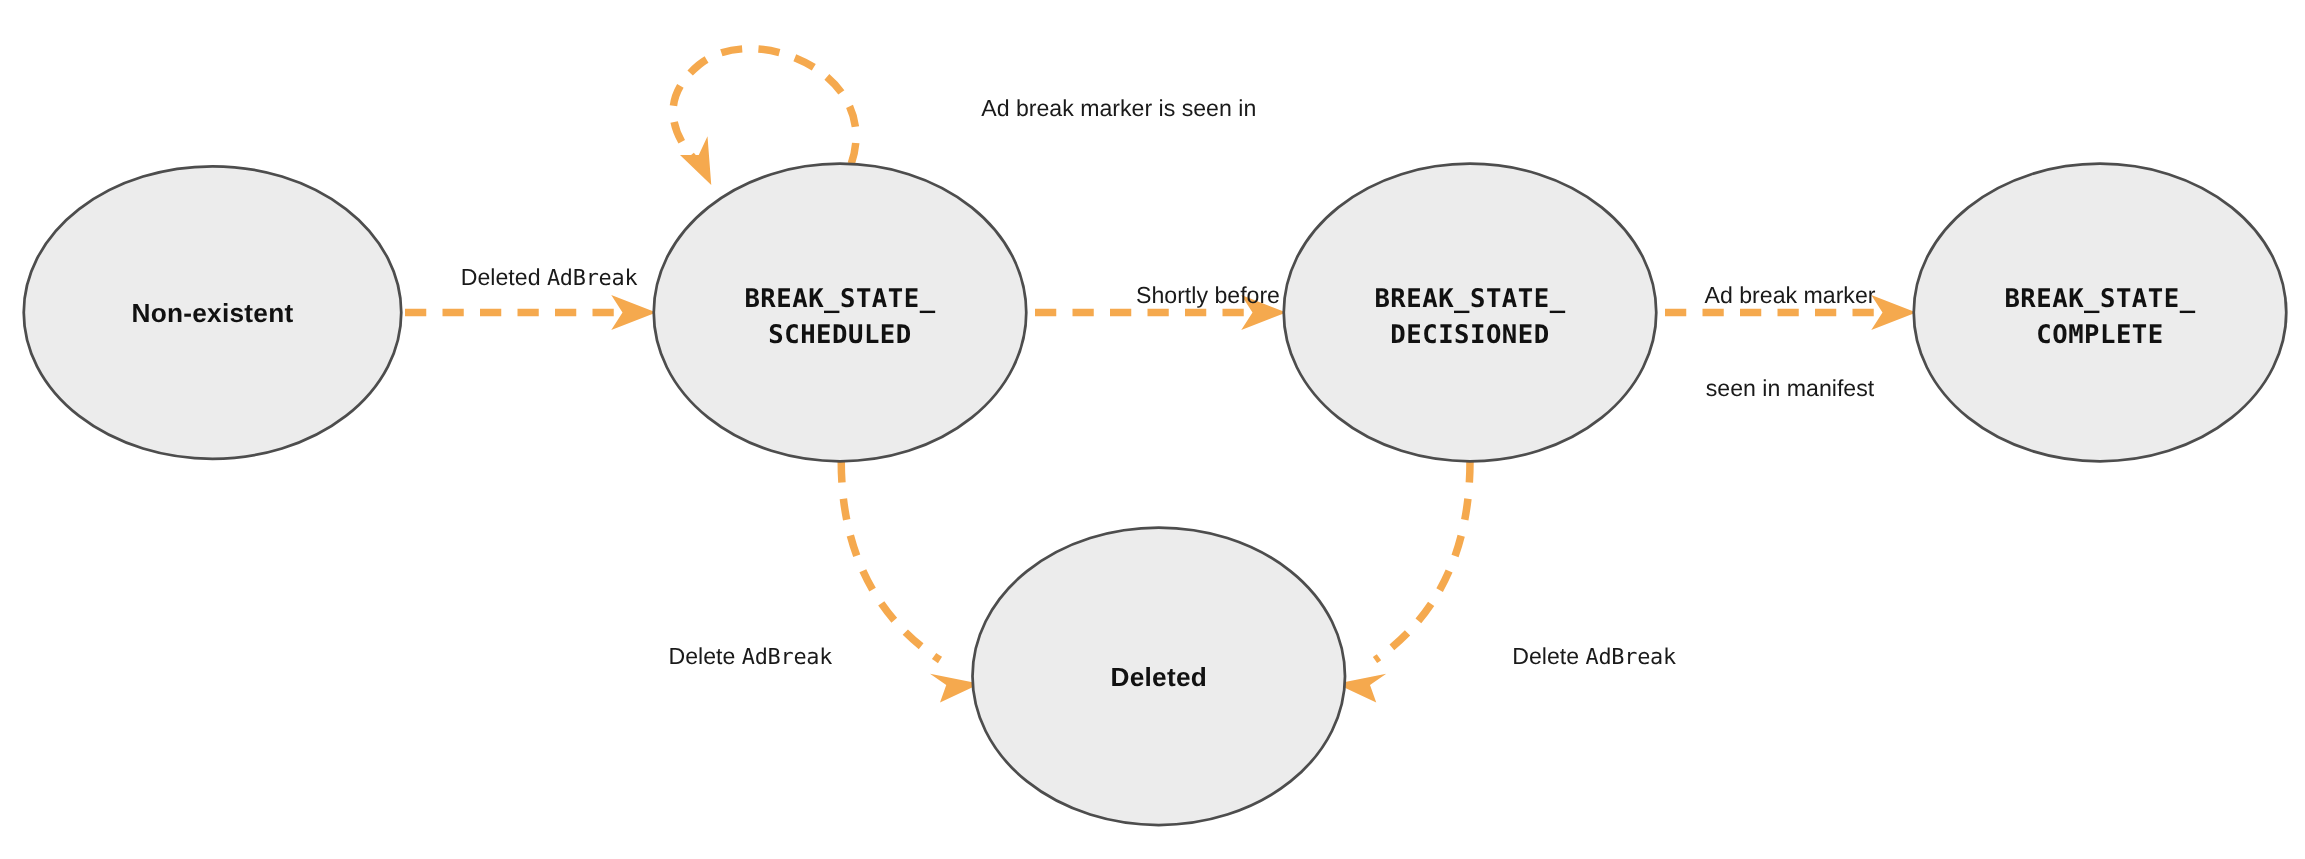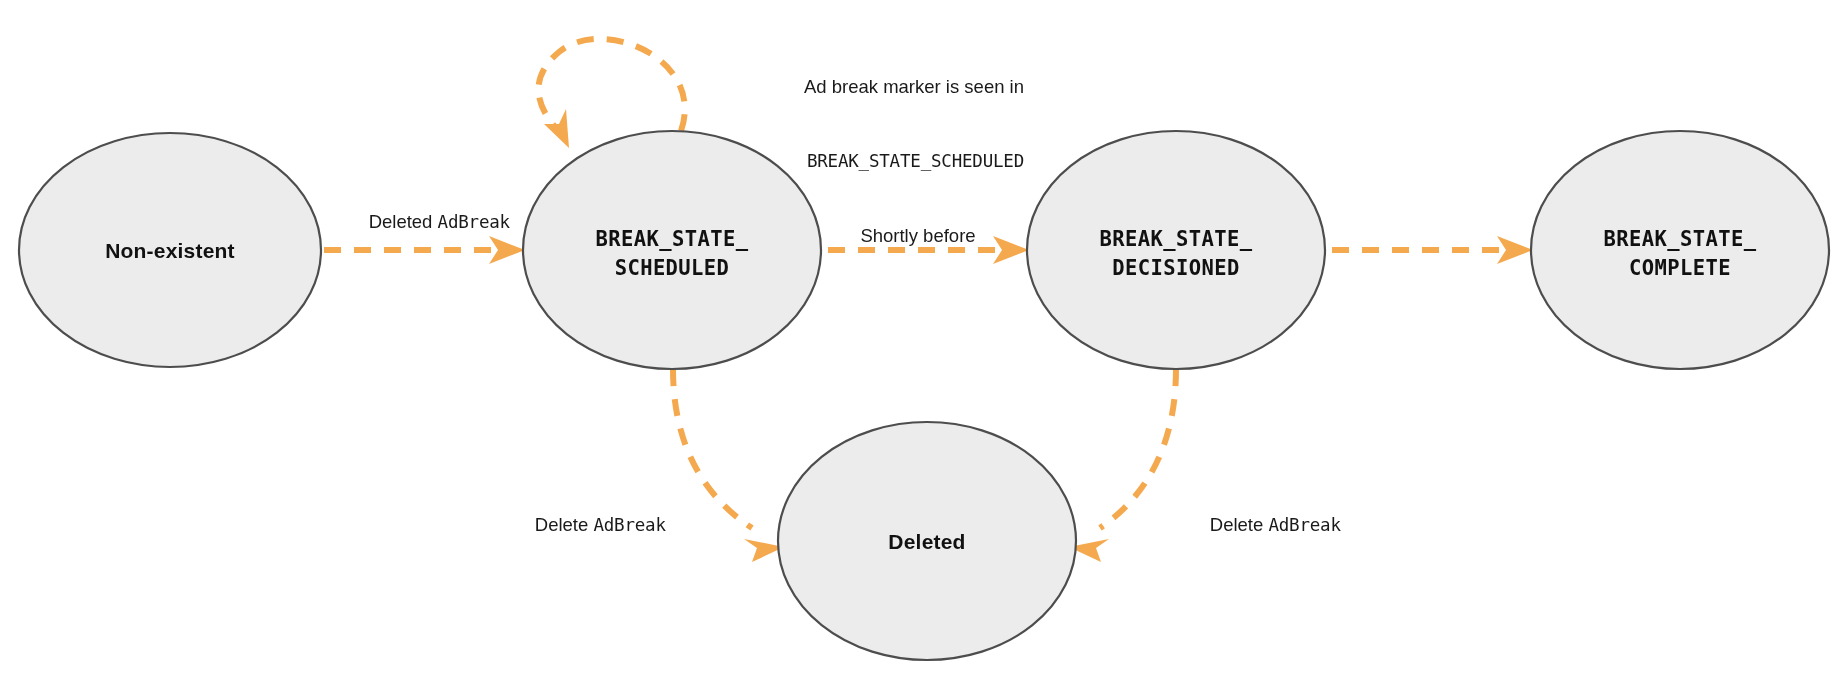--- a/index.html
+++ b/index.html
@@ -68,21 +68,21 @@
     white-space: pre;
     font-family: "Liberation Sans", sans-serif;
     font-weight: normal;
   }
   .edge-label .mono {
     font-family: "DejaVu Sans Mono", "Liberation Mono", monospace;
     font-size: 17.5px;
     letter-spacing: -0.2px;
   }
   .lbl-center { text-align: center; }
-  .lbl-left { text-align: right; }
+  .lbl-left { text-align: center; margin-left: 36px; }
 </style>
 </head>
 <body>
 
 <div id="diagram-root">
 
   <svg id="diagram-canvas" viewBox="0 0 1844 687">
 
     <g>
       <path class="edge-path" d="M 324 250 L 500 250"></path>
@@ -143,27 +143,30 @@
     </g>
 
   </svg>
 
   <div class="edge-label lbl-center" style="left:339px; top:184px; width:180px;">
     <span>Deleted </span><span class="mono">AdBreak</span>
   </div>
 
   <div class="edge-label lbl-left" style="left:694px; top:24px; width:330px;">
     <div>Ad break marker is seen in</div>
-    <div class="mono">BREAK_STATE_SCHEDULED</div>
   </div>
 
-  <div class="edge-label lbl-center" style="left:812px; top:173px; width:212px;">
+  <div class="edge-label lbl-center" style="left:812px; top:173px; width:212px;text-align:right;">
     <div>Shortly before</div>
   </div>
 
+  <div class="edge-label lbl-center" style="left:1337px; top:173px; width:190px;">
+    <div>Ad break marker</div>
+    <div>seen in manifest</div>
+  </div>
 
   <div class="edge-label lbl-center" style="left:500px; top:487px; width:180px;">
     <span>Delete </span><span class="mono">AdBreak</span>
   </div>
 
   <div class="edge-label lbl-center" style="left:1175px; top:487px; width:180px;">
     <span>Delete </span><span class="mono">AdBreak</span>
   </div>
 
 </div>

